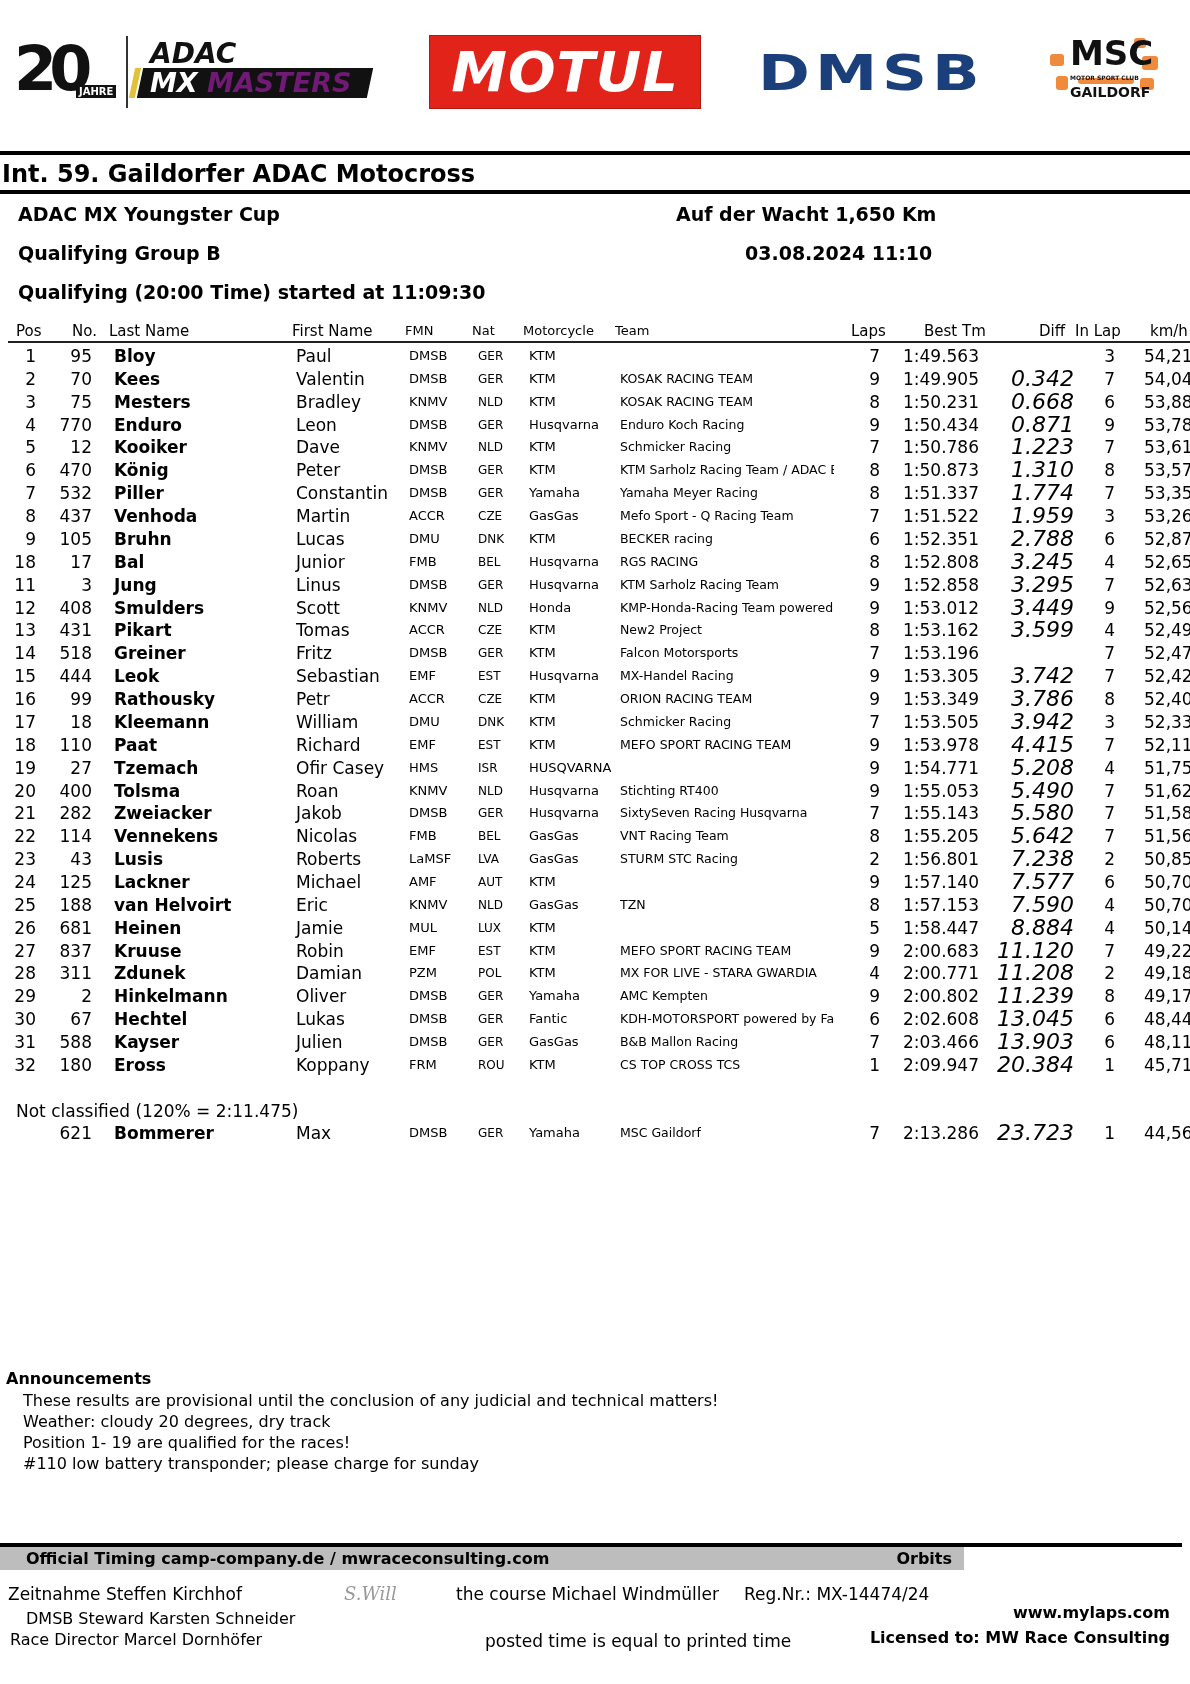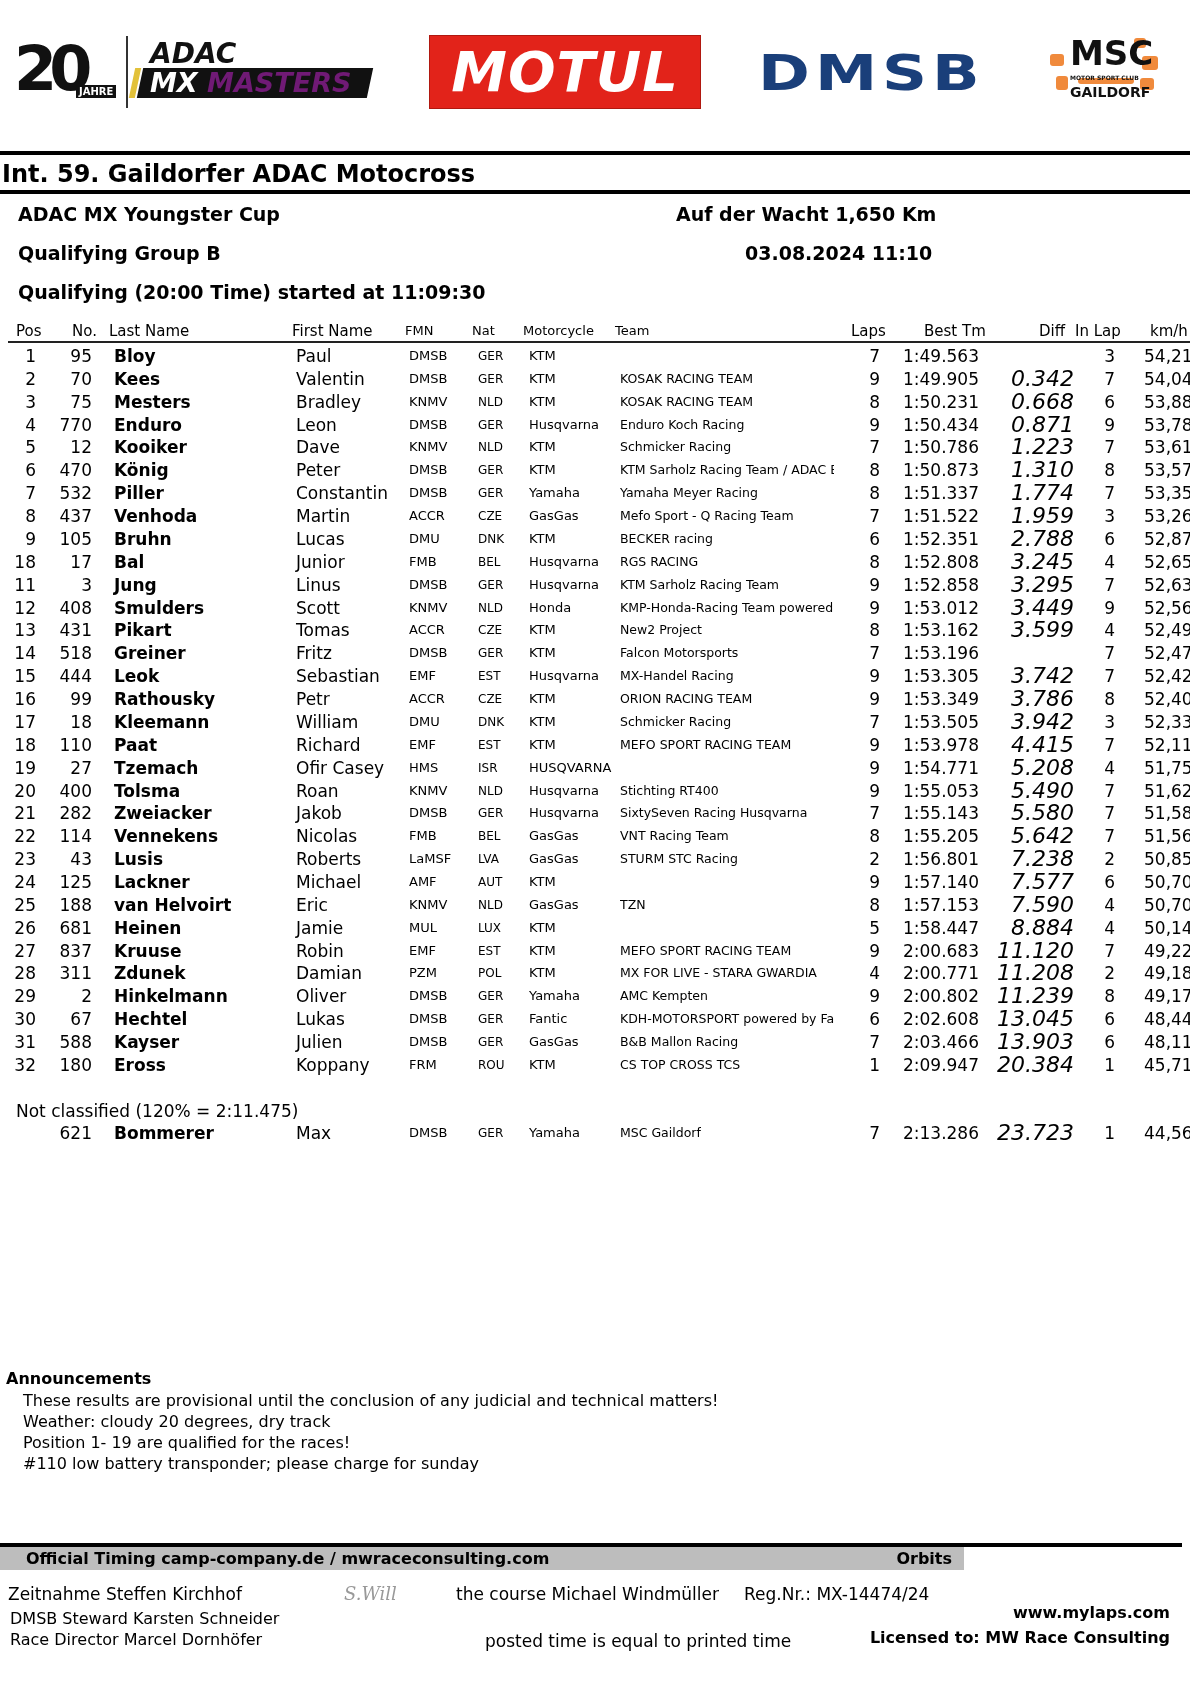--- a/index.html
+++ b/index.html
@@ -628,18 +628,18 @@
 
 <div class="abs footer-rule"></div>
 <div class="abs footer-bar">
   <span class="l">Official Timing camp-company.de / mwraceconsulting.com</span>
   <span class="r">Orbits</span>
 </div>
 <div class="abs ft" style="left:8px;top:1583px">Zeitnahme Steffen Kirchhof</div>
 <div class="abs sig">S.Will</div>
 <div class="abs ft" style="left:456px;top:1583px">the course Michael Windmüller</div>
 <div class="abs ft" style="left:744px;top:1583px">Reg.Nr.:  MX-14474/24</div>
-<div class="abs ft" style="left:10px;top:1608px;font-size:16px">DMSB Steward Karsten Schneider</div>
+<div class="abs ft" style="left:26px;top:1608px;font-size:16px">DMSB Steward Karsten Schneider</div>
 <div class="abs ft" style="left:10px;top:1629px;font-size:16px">Race Director Marcel Dornhöfer</div>
 <div class="abs ft" style="left:8px;top:1712px;font-weight:bold">Printed: 03.08.2024 11:32:45</div>
 <div class="abs ft" style="left:485px;top:1630px">posted time is equal to printed time</div>
 <div class="abs ft" style="right:20px;top:1602px;font-weight:bold;font-size:16px">www.mylaps.com</div>
 <div class="abs ft" style="right:20px;top:1627px;font-weight:bold;font-size:16px">Licensed to:  MW Race Consulting</div>
 
 </body></html>

